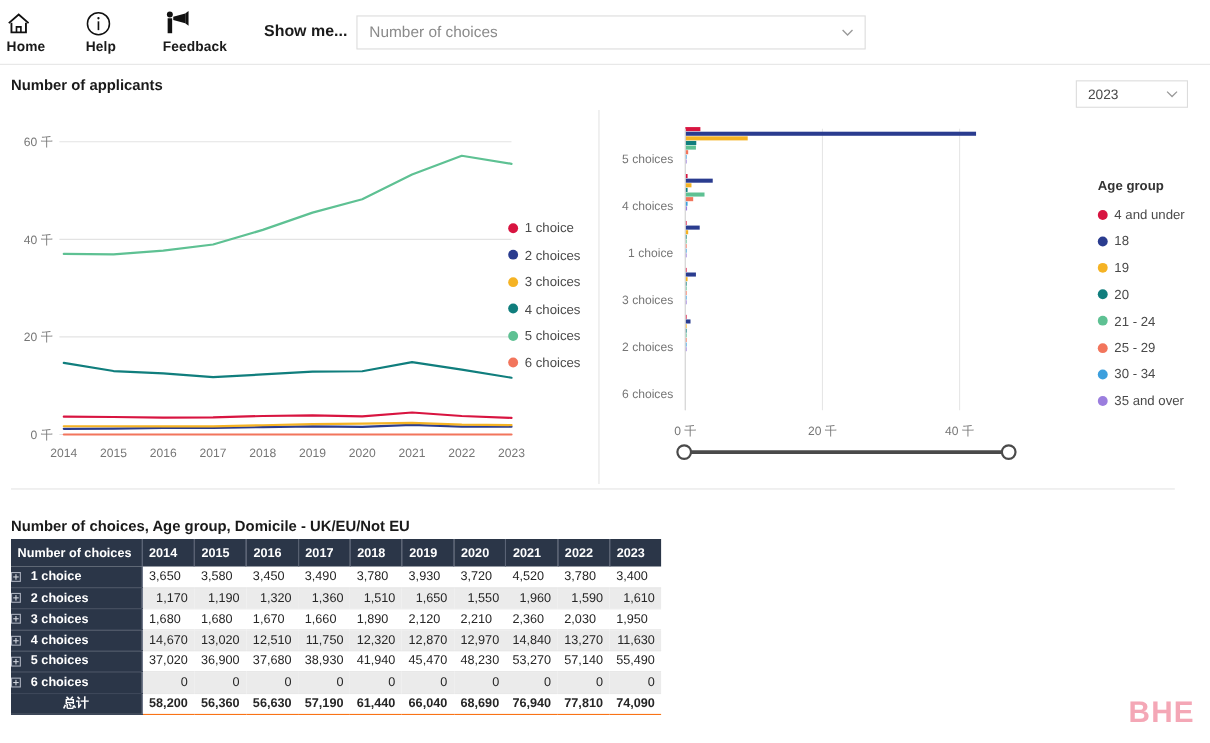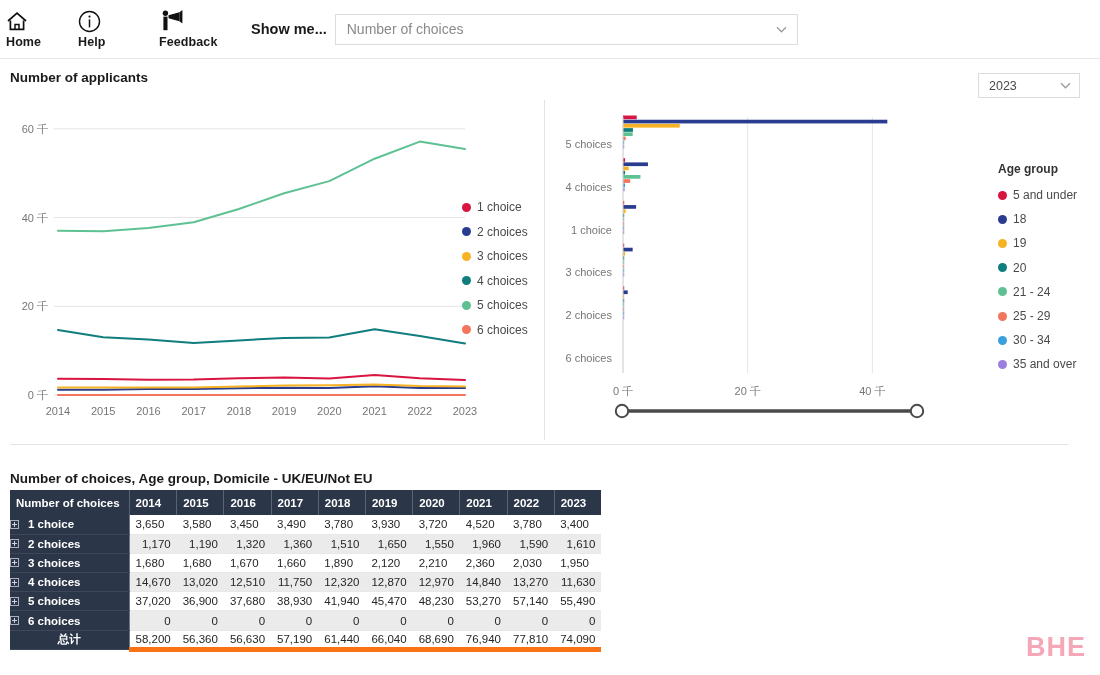--- a/index.html
+++ b/index.html
@@ -99,21 +99,21 @@
   }
   .expander::before, .expander::after {
     content: ''; position: absolute; background: #cfd3db;
   }
   .expander::before { left: 1px; right: 1px; top: 3px; height: 1px; }
   .expander::after { top: 1px; bottom: 1px; left: 3px; width: 1px; }
   .tbl td.num { padding: 0 6px; color: #262626; border-bottom: 1px solid #e8e8e8; }
   .tbl tr.alt td.num { background: #ebebeb; text-align: right; }
   .tbl tr.totrow .rowhdr { background: #2b3648; text-align: center; padding-left: 0; }
   .tbl tr.totrow .rowhdr .inner { justify-content: center; }
-  .tbl tr.totrow td.num { font-weight: 400; border-bottom: 5px solid #f97316; }
+  .tbl tr.totrow td.num { font-weight: 700; border-bottom: 1px solid #f97316; }
 
   
   #watermark {
     position: absolute; right: 14px; bottom: 12px;
     font-size: 27px; font-weight: 700; color: #f4a0b0; letter-spacing: 1px;
     opacity: .92;
   }
 </style>
 </head>
 <body>
@@ -137,21 +137,21 @@
       <span class="ic">
         <svg width="23" height="23" viewBox="0 0 23 23">
           <circle cx="11.5" cy="11.5" r="10" fill="none" stroke="#111" stroke-width="1.4"></circle>
           <circle cx="11.5" cy="6.6" r="1.05" fill="#111"></circle>
           <rect x="10.75" y="9.4" width="1.5" height="8" fill="#111"></rect>
         </svg>
       </span>
       <span class="lbl">Help</span>
     </div>
 
-    <div class="tb-btn" style="width:74px;margin-left:19px;">
+    <div class="tb-btn" style="width:74px;margin-left:8px;">
       <span class="ic">
         <svg width="25" height="24" viewBox="0 0 25 24">
           <circle cx="6.4" cy="4.2" r="2.7" fill="#111"></circle>
           <rect x="4.4" y="7.6" width="4.1" height="13.6" fill="#111"></rect>
           <path d="M9.5 6.2 L20.4 3.2 L20.4 12.2 L9.5 9.2 Z" fill="#111"></path>
           <path d="M20.4 3.2 L23.4 1.0 L23.4 14.4 L20.4 12.2 Z" fill="#111"></path>
         </svg>
       </span>
       <span class="lbl">Feedback</span>
     </div>
@@ -294,21 +294,21 @@
       <line x1="74" x2="369" y1="306" y2="306" stroke="#4a4a4a" stroke-width="3.4"></line>
       <circle cx="74" cy="306" r="6.2" fill="#ffffff" stroke="#4a4a4a" stroke-width="2"></circle>
       <circle cx="369" cy="306" r="6.2" fill="#ffffff" stroke="#4a4a4a" stroke-width="2"></circle>
     </svg>
 
   <div class="legend" id="age-legend">
     <div class="lg-title">Age group</div>
     <div id="age-legend-rows">
         <div class="lg-row">
           <span class="lg-dot" style="background: rgb(216, 20, 64);"></span>
-          <span class="lg-txt">5 and under</span>
+          <span class="lg-txt">4 and under</span>
         </div>
         <div class="lg-row">
           <span class="lg-dot" style="background: rgb(42, 60, 143);"></span>
           <span class="lg-txt">18</span>
         </div>
         <div class="lg-row">
           <span class="lg-dot" style="background: rgb(245, 179, 36);"></span>
           <span class="lg-txt">19</span>
         </div>
         <div class="lg-row">

